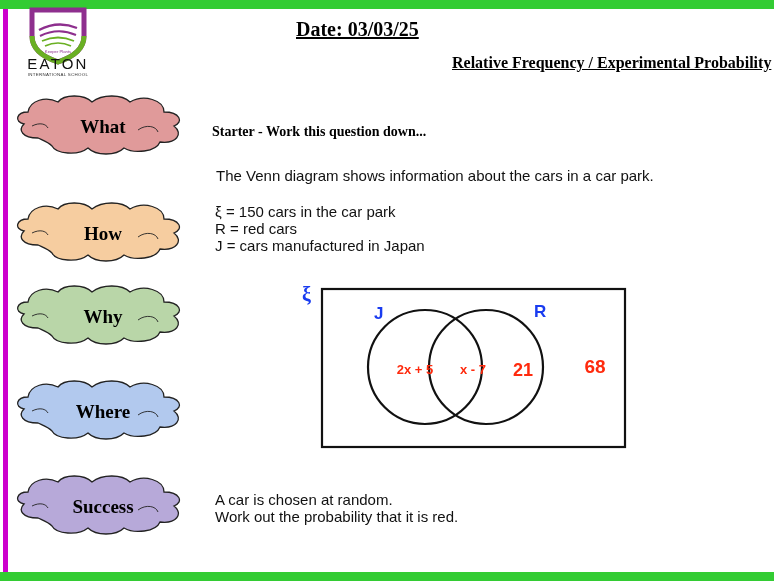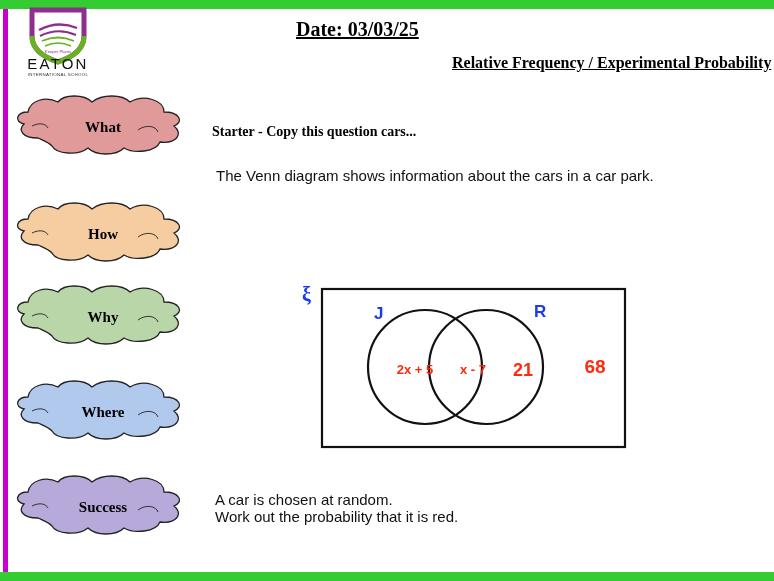--- a/index.html
+++ b/index.html
@@ -94,21 +94,21 @@
   
   .cloud {
     position: absolute;
     width: 190px; height: 70px;
   }
   .cloud svg { display: block; }
   .cloud-label {
     position: absolute;
     left: 0; top: 0; width: 190px; height: 70px;
     display: flex; align-items: center; justify-content: center;
-    font-size: 15px; font-weight: bold; color: #000;
+    font-size: 19px; font-weight: bold; color: #000;
     padding-left: 0;
   }
   .c1 { left: 8px;  top: 92px;  }
   .c2 { left: 8px;  top: 199px; }
   .c3 { left: 8px;  top: 282px; }
   .c4 { left: 8px;  top: 377px; }
   .c5 { left: 8px;  top: 472px; }
 
   
   .venn {
@@ -135,23 +135,26 @@
       <path d="M20 35 Q36 28 52 35" stroke="#6ab023" stroke-width="1.8" fill="none"></path>
       <path d="M23 40 Q36 34 49 40" stroke="#6ab023" stroke-width="1.6" fill="none"></path>
       <text x="36" y="47" font-family="Liberation Sans, sans-serif" font-size="4.2" fill="#8e2f8e" text-anchor="middle">Keeper Plants</text>
     </svg>
   </div>
   <div class="logo-word">EATON</div>
   <div class="logo-sub">INTERNATIONAL SCHOOL</div>
 
   <div class="date-line">Date: 03/03/25</div>
   <div class="subject-line">Relative Frequency / Experimental Probability</div>
-  <div class="starter-line">Starter - Copy this question cars...</div>
+  <div class="starter-line">Starter - Work this question down...</div>
 
   <div class="body-txt intro">The Venn diagram shows information about the cars in a car park.</div>
+  <div class="body-txt defs">ξ = 150 cars in the car park
+R = red cars
+J = cars manufactured in Japan</div>
   <div class="body-txt closing">A car is chosen at random.
 Work out the probability that it is red.</div>
 
   <div class="cloud c1">
     <svg width="190" height="70" viewBox="0 0 190 70">
       <path id="cloudpath1" d="M30 46
         C14 46 10 38 16 32 C6 30 8 20 20 20
         C22 8 38 4 50 10 C56 2 76 2 84 10
         C94 2 114 2 122 10 C136 2 156 8 156 20
         C172 20 176 30 166 34 C176 42 168 52 152 50

